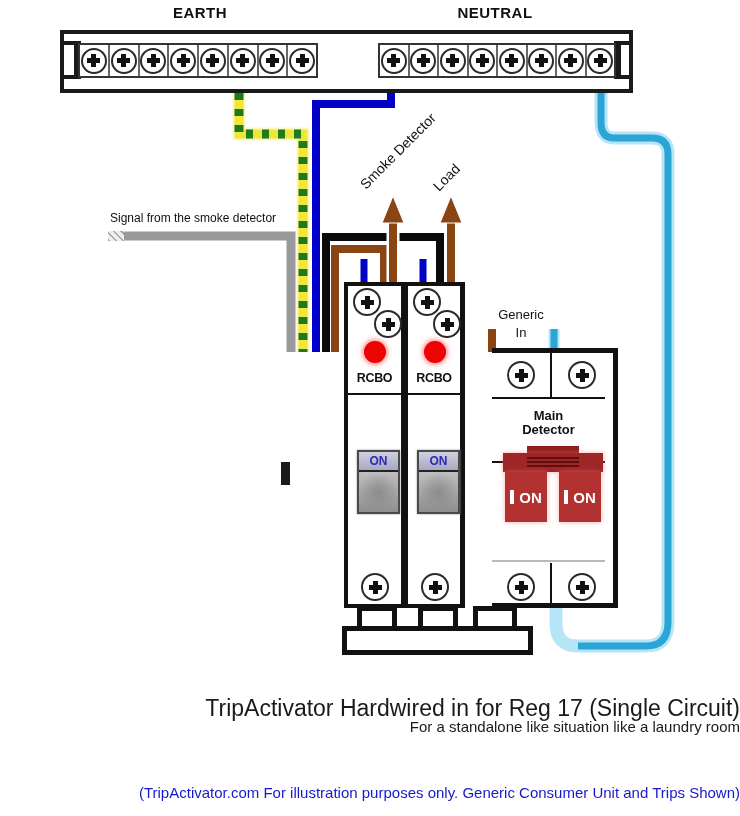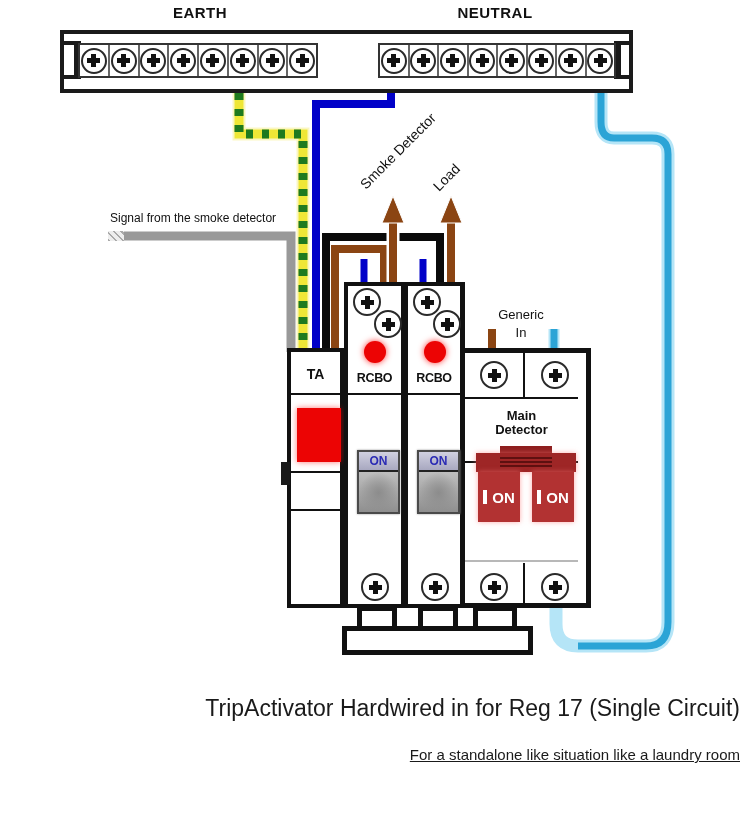--- a/index.html
+++ b/index.html
@@ -164,27 +164,20 @@
   <div class="abs hatch" style="left:108px;top:231px;width:16px;height:10px;"></div>
 
   <div class="abs lbl" style="left:97px;top:211px;font-size:12px;margin-left:13px;">Signal from the smoke detector</div>
   <div class="abs lbl rot" style="left:368px;top:176px;">Smoke Detector</div>
   <div class="abs lbl rot" style="left:441px;top:178px;">Load</div>
   <div class="abs" style="left:488px;top:306px;width:66px;text-align:center;font-size:13px;line-height:18px;">
     <div>Generic</div>
     <div>In</div>
   </div>
 
-  <div class="abs col" style="left:287px;top:348px;width:57px;height:260px;">
-    <div class="mod-label" style="left:0;top:14px;width:49px;font-size:14px;">TA</div>
-    <div class="divider-h" style="left:0;top:41px;width:49px;"></div>
-    <div class="ta-red" style="left:6px;top:56px;width:44px;height:54px;"></div>
-    <div class="divider-h" style="left:0;top:119px;width:49px;"></div>
-    <div class="divider-h" style="left:0;top:157px;width:49px;"></div>
-  </div>
   <div class="abs bracket" style="left:281px;top:462px;width:9px;height:23px;"></div>
 
   <div class="abs col" style="left:344px;top:282px;width:61px;height:326px;">
     <div class="screw" style="position:absolute;left:5px;top:2px;"></div>
     <div class="screw" style="position:absolute;left:26px;top:24px;"></div>
     <div class="rcbo-led" style="left:16px;top:55px;"></div>
     <div class="mod-label" style="left:0;top:85px;width:53px;font-size:12.5px;letter-spacing:-.3px;">RCBO</div>
     <div class="divider-h" style="left:0;top:107px;width:53px;"></div>
     <div class="rcbo-switch" style="left:9px;top:164px;">
       <div class="sw-top">ON</div>
@@ -199,21 +192,21 @@
     <div class="rcbo-led" style="left:16px;top:55px;"></div>
     <div class="mod-label" style="left:0;top:85px;width:52px;font-size:12.5px;letter-spacing:-.3px;">RCBO</div>
     <div class="divider-h" style="left:0;top:107px;width:52px;"></div>
     <div class="rcbo-switch" style="left:9px;top:164px;">
       <div class="sw-top">ON</div>
       <div class="sw-body"></div>
     </div>
     <div class="screw" style="position:absolute;left:13px;top:287px;"></div>
   </div>
 
-  <div class="abs col" style="left:465px;top:348px;width:126px;height:260px;border-width:5px;border-left:0;">
+  <div class="abs col" style="left:492px;top:348px;width:126px;height:260px;border-width:5px;border-left:0;">
     <div class="divider-v" style="left:58px;top:0;height:44px;"></div>
     <div class="screw" style="position:absolute;left:15px;top:8px;"></div>
     <div class="screw" style="position:absolute;left:76px;top:8px;"></div>
     <div class="divider-h" style="left:0;top:44px;width:113px;"></div>
     <div class="mod-label" style="left:0;top:56px;width:113px;font-size:13px;line-height:14px;">
       <div>Main</div>
       <div>Detector</div>
     </div>
     <div class="divider-h" style="left:0;top:108px;width:113px;"></div>
 
@@ -235,15 +228,16 @@
     <div class="screw" style="position:absolute;left:15px;top:220px;"></div>
     <div class="screw" style="position:absolute;left:76px;top:220px;"></div>
   </div>
 
   <div class="clip" style="left:357px;top:606px;width:30px;height:24px;"></div>
   <div class="clip" style="left:418px;top:606px;width:30px;height:24px;"></div>
   <div class="clip" style="left:473px;top:606px;width:34px;height:24px;"></div>
   <div class="clip" style="left:342px;top:626px;width:181px;height:19px;"></div>
 
   <div class="caption cap-title" style="top:695px;">TripActivator Hardwired in for Reg 17 (Single Circuit)</div>
-  <div class="caption cap-sub" style="top:746px;text-decoration:underline;">For a standalone like situation like a laundry room</div>
+  <div class="caption cap-sub" style="top:718px;">For a standalone like situation like a laundry room</div>
+  <div class="caption cap-foot" style="top:784px;">(TripActivator.com For illustration purposes only. Generic Consumer Unit and Trips Shown)</div>
 
 </div>
 
 </body></html>

